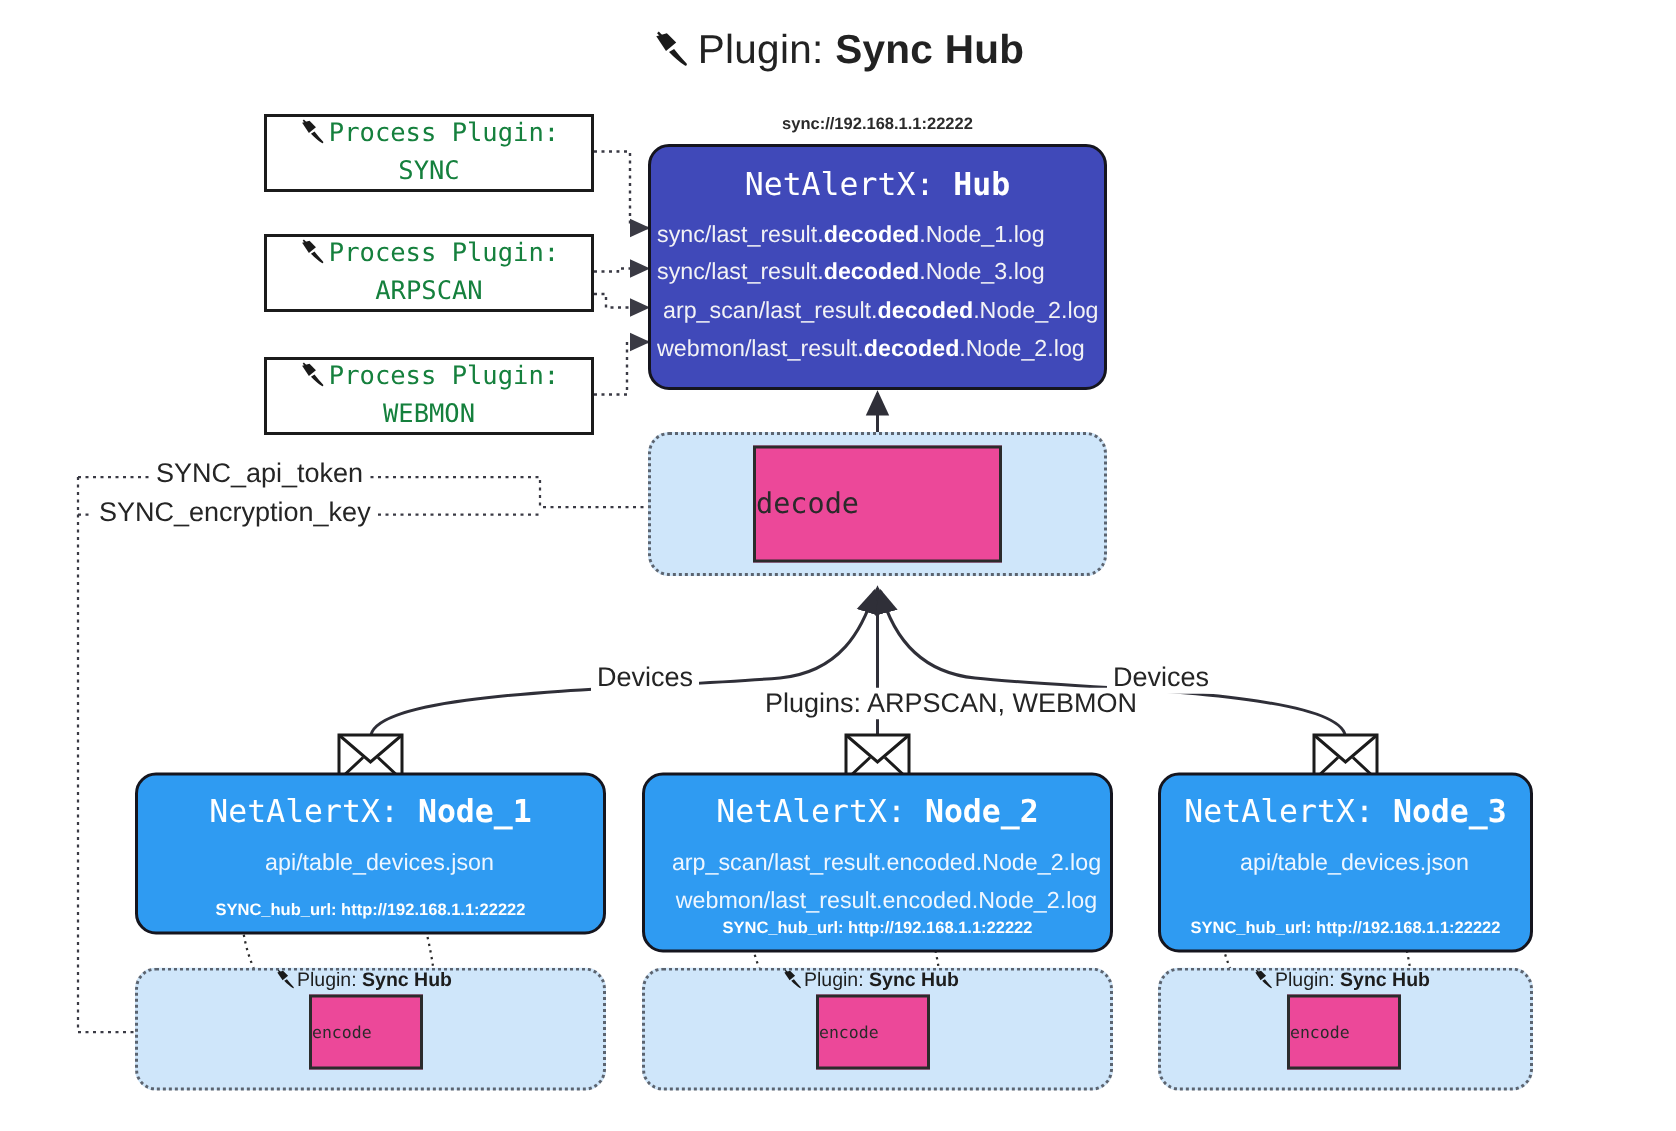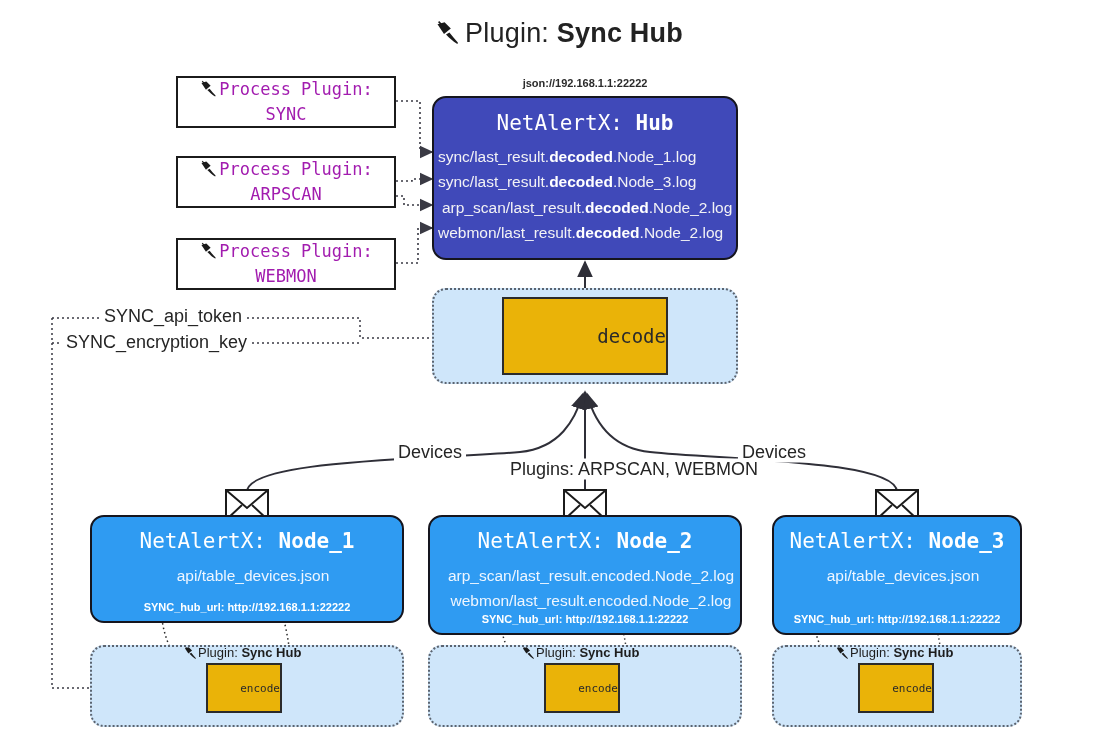--- a/index.html
+++ b/index.html
@@ -25,21 +25,21 @@
     display:inline-block;vertical-align:-4px;margin-right:5px;
   }
 
   
   .procbox{
     position:absolute;
     border:2px solid #1b1b1b;
     background:#ffffff;
     font-family:"DejaVu Sans Mono","Liberation Mono",monospace;
     font-size:17px;
-    color:#a21caf;
+    color:#15803d;
     display:flex;flex-direction:column;
     align-items:center;justify-content:center;
     line-height:1.28;
     box-sizing:border-box;
   }
   .procbox .l1{white-space:nowrap;}
   .procbox .l2{font-weight:normal;}
   .procbox .plug{margin-right:2px;vertical-align:-3px;}
 
   
@@ -79,24 +79,24 @@
   
   .dotted-zone{
     position:absolute;
     background:#cfe6fa;
     border:2px dotted #5b6470;
     border-radius:14px;
     box-sizing:border-box;
   }
   .plainbox{
     position:absolute;
-    background:#eab308;
+    background:#ec4899;
     border:2px solid #2b2b2b;
     box-sizing:border-box;
-    display:flex;align-items:center;justify-content:flex-end;
+    display:flex;align-items:center;justify-content:flex-start;
     font-family:"DejaVu Sans Mono","Liberation Mono",monospace;
     color:#2a2a2a;
   }
   .plainbox.decode{font-size:19px;}
   .plainbox.encode{font-size:11px;}
 
   
   .node{
     position:absolute;
     background:#2f9bf2;
@@ -261,21 +261,21 @@
           </g>
           <g stroke="#1a1a1a" stroke-width="1.6" fill="none">
               <path d="M4.6,1.6 L8.2,5.2"></path>
             </g>
         </svg>
       </span><span>Process Plugin:</span>
     </div>
     <div class="l2">WEBMON</div>
   </div>
 
-  <div class="hub-url" style="left:432px;top:77px;width:306px;">json://192.168.1.1:22222</div>
+  <div class="hub-url" style="left:432px;top:77px;width:306px;">sync://192.168.1.1:22222</div>
 
   <div class="hub" style="left:432px;top:96px;width:306px;height:164px;">
     <div class="hub-title">
       <span>NetAlertX: </span><b>Hub</b>
     </div>
     <div class="hub-lines">
       <div class="hub-line"><span>sync/last_result.</span><b>decoded</b><span>.Node_1.log</span></div>
       <div class="hub-line"><span>sync/last_result.</span><b>decoded</b><span>.Node_3.log</span></div>
       <div class="hub-line" style="padding-left:8px;"><span>arp_scan/last_result.</span><b>decoded</b><span>.Node_2.log</span></div>
       <div class="hub-line" style="padding-left:4px;"><span>webmon/last_result.</span><b>decoded</b><span>.Node_2.log</span></div>

